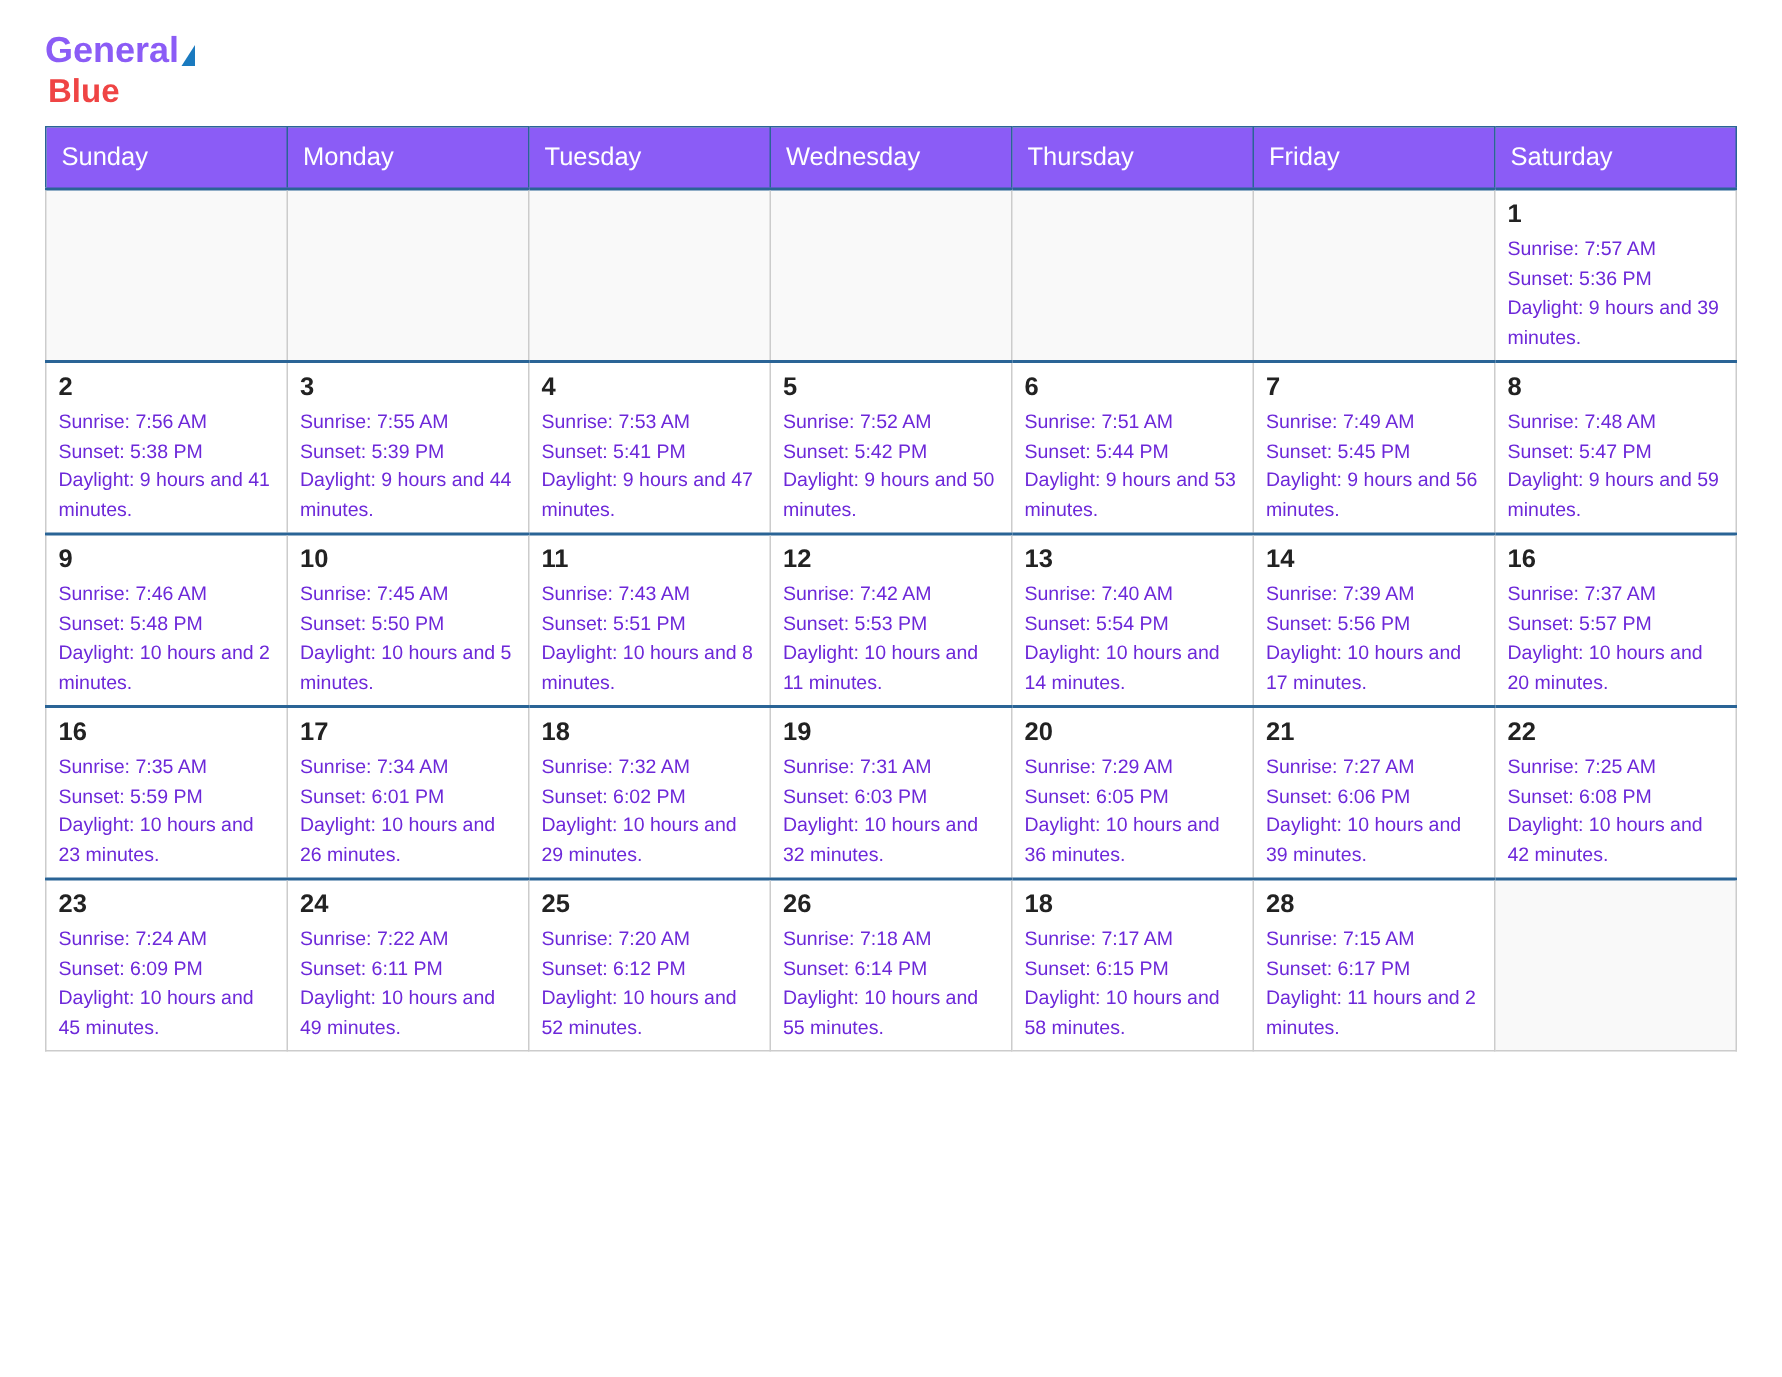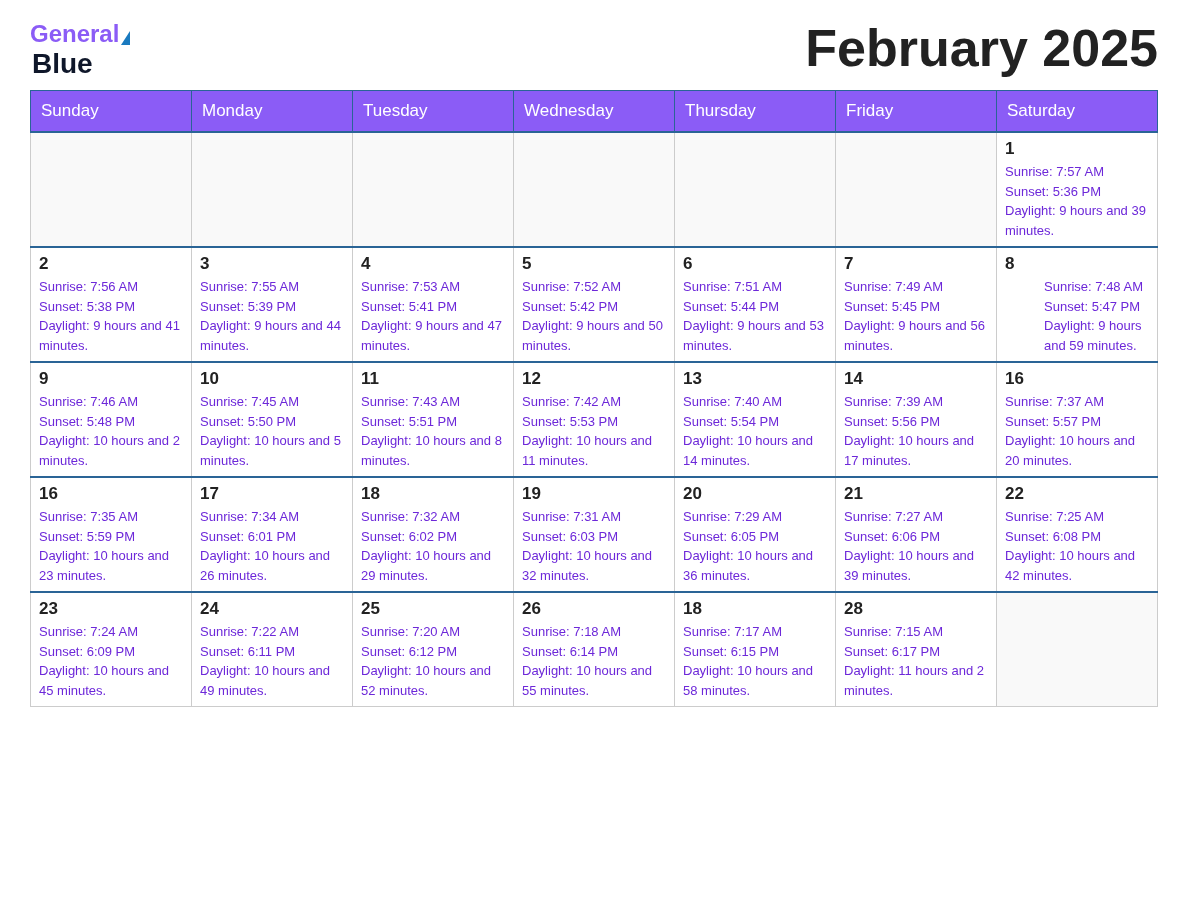--- a/index.html
+++ b/index.html
@@ -90,26 +90,25 @@
 </head>
 <body>
 
 <div class="header">
   <div class="logo">
     <div class="logo-wrapper">
       <div class="logo-text-wrapper">
         <div>
           <span style="font-size:24px;font-weight:bold;color:#8b5cf6;">General</span><span style="display:inline-block;width:0;height:0;border-left:9px solid transparent;border-right:0px solid transparent;border-bottom:14px solid #1a7abf;margin-left:2px;vertical-align:middle;"></span>
         </div>
-        <div style="font-size:28px;font-weight:bold;color:#0f172a;padding-left:2px;">Blue</div>
+        <div style="font-size:22px;font-weight:bold;color:#ef4444;padding-left:2px;">Blue</div>
       </div>
     </div>
   </div>
   <div class="title-area">
-    <div class="month-title">February 2025</div>
   </div>
 </div>
 
 <table class="calendar">
   <thead>
     <tr>
       <th>Sunday</th>
       <th>Monday</th>
       <th>Tuesday</th>
       <th>Wednesday</th>
@@ -165,21 +164,21 @@
 Daylight: 9 hours and 53 minutes.</div>
         </td>
         <td>
           <span class="day-num">7</span>
           <div class="day-info" style="white-space: pre-line;">Sunrise: 7:49 AM
 Sunset: 5:45 PM
 Daylight: 9 hours and 56 minutes.</div>
         </td>
         <td>
           <span class="day-num">8</span>
-          <div class="day-info" style="white-space: pre-line; margin-left: 39px;">Sunrise: 7:48 AM
+          <div class="day-info" style="white-space: pre-line;">Sunrise: 7:48 AM
 Sunset: 5:47 PM
 Daylight: 9 hours and 59 minutes.</div>
         </td>
       </tr>
       <tr class="week-row">
         <td>
           <span class="day-num">9</span>
           <div class="day-info" style="white-space: pre-line;">Sunrise: 7:46 AM
 Sunset: 5:48 PM
 Daylight: 10 hours and 2 minutes.</div>

